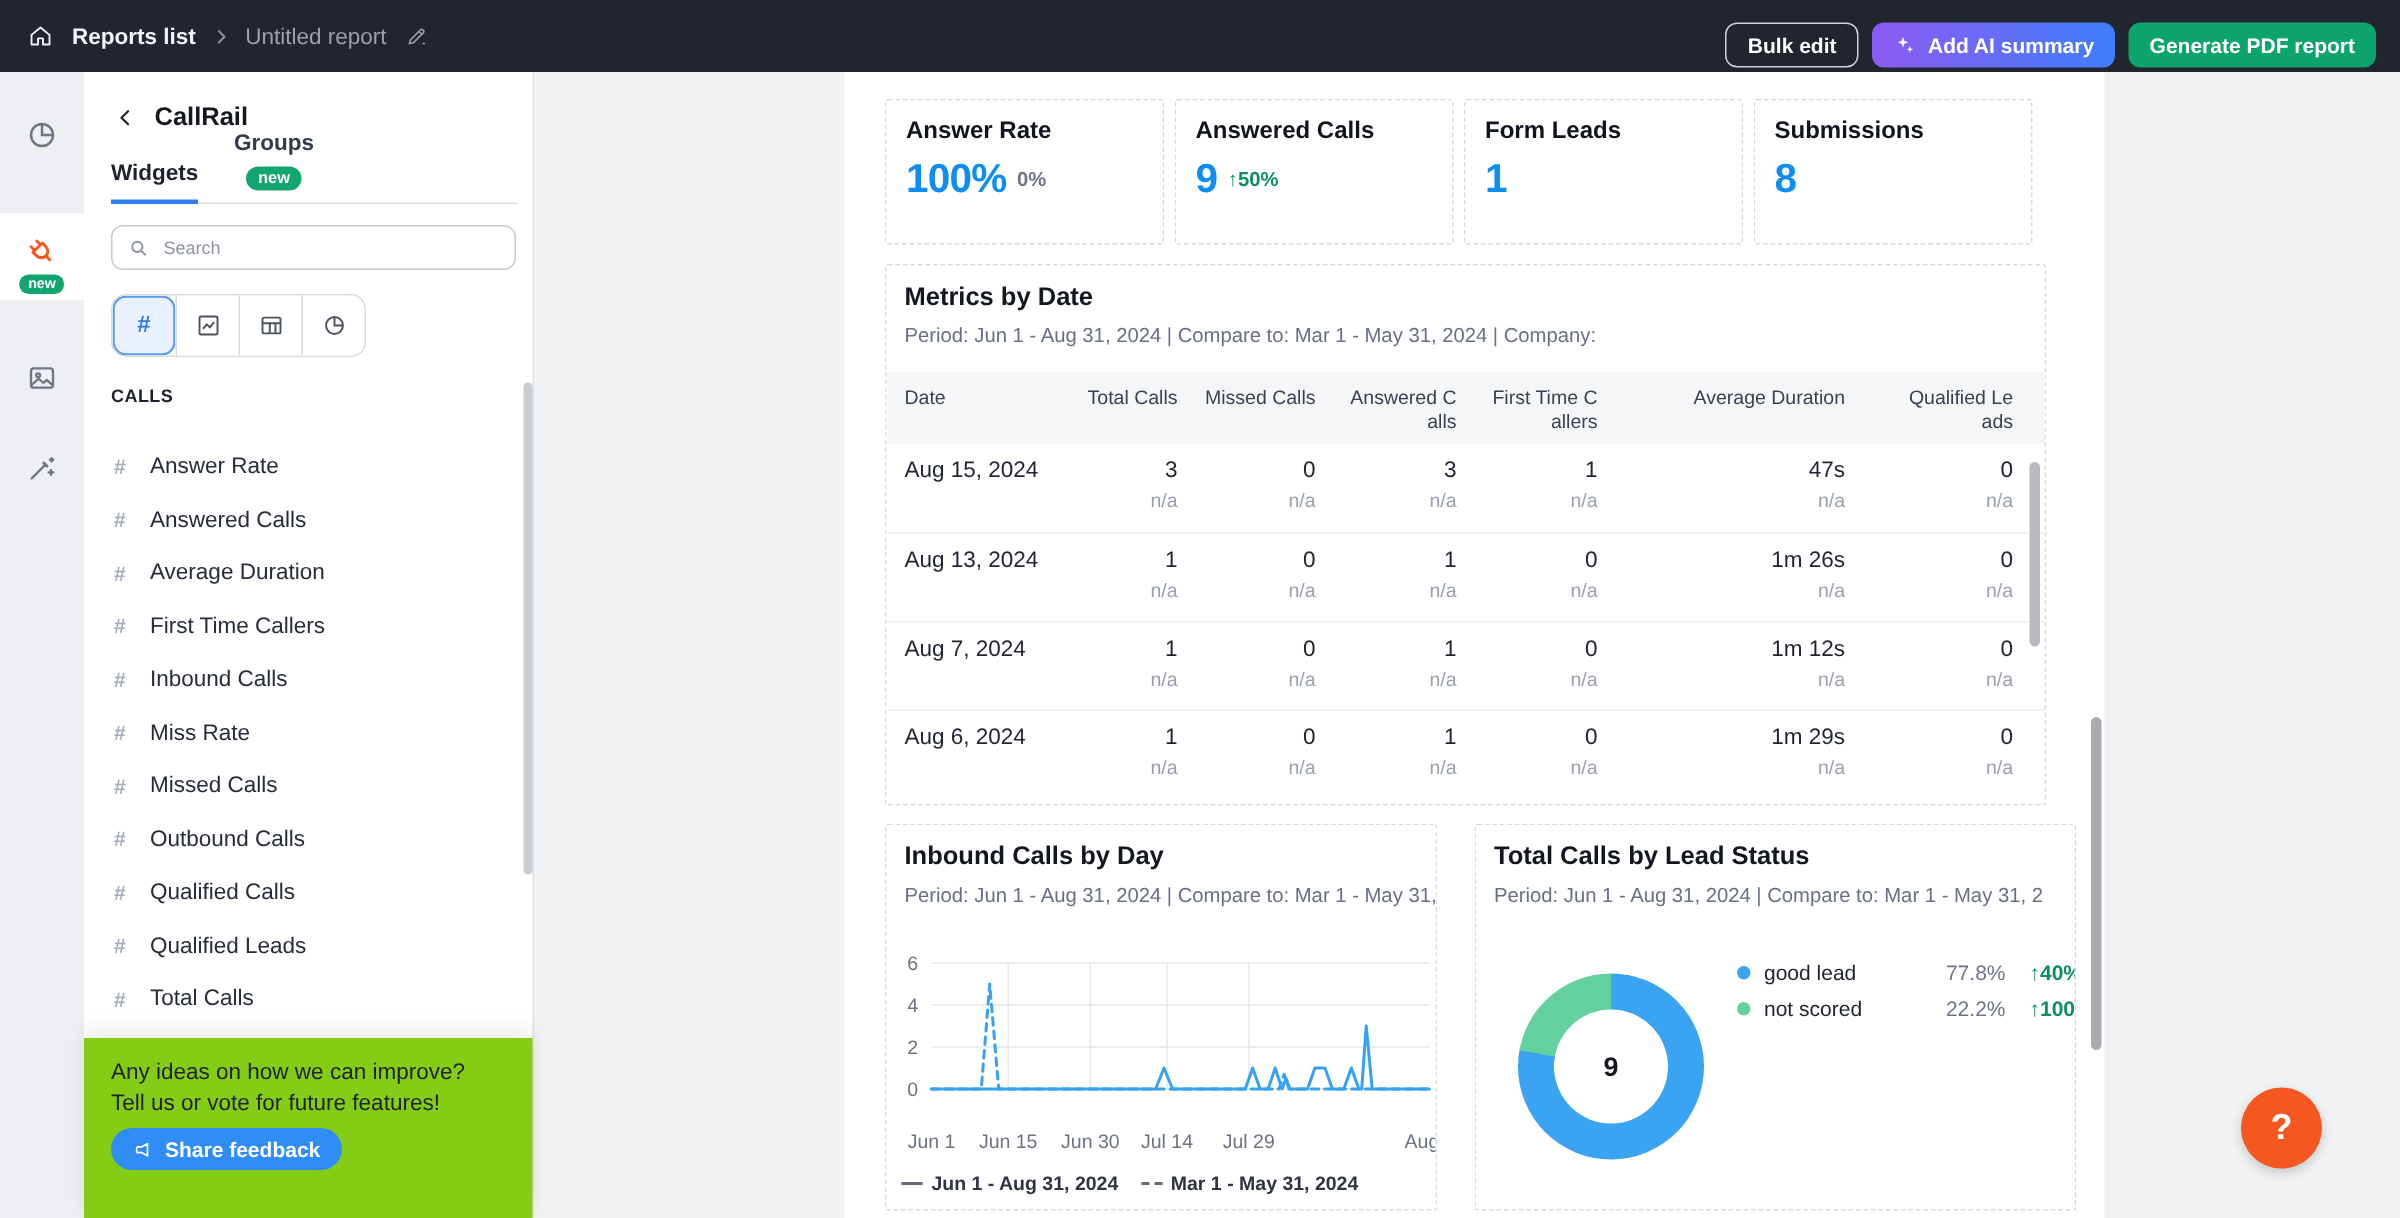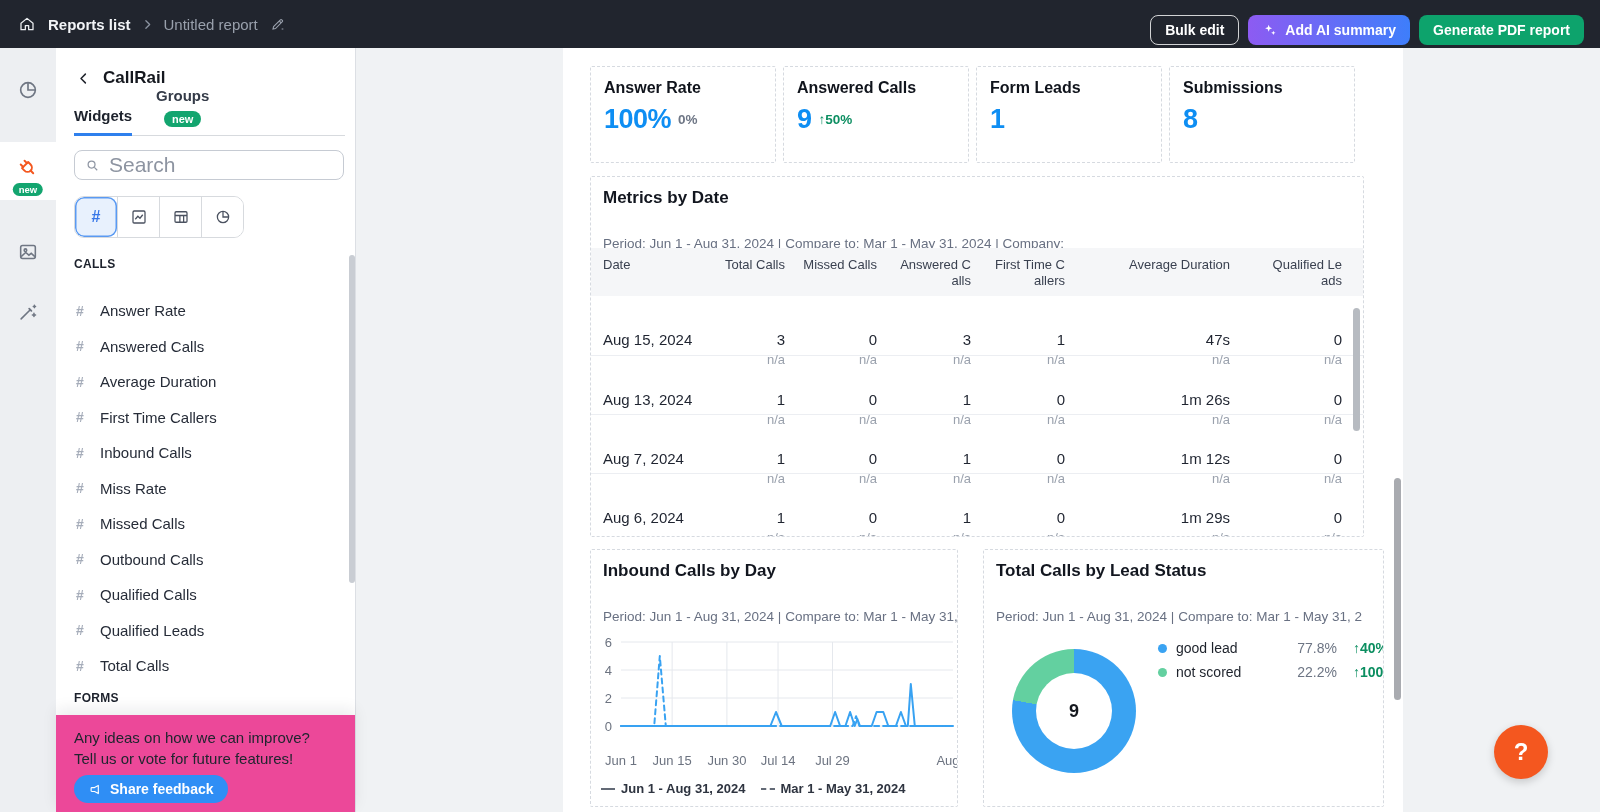--- a/index.html
+++ b/index.html
@@ -35,66 +35,66 @@
   .sb-header{position:absolute;left:18px;top:20px;display:flex;align-items:center;gap:10px;}
   .sb-title{font-size:17px;font-weight:700;color:#15181f;}
   .sb-tabs{position:absolute;left:0;top:57px;width:100%;height:31px;}
   .sb-tabs .rule{position:absolute;left:18px;right:10px;bottom:0;border-bottom:1px solid #d7dade;}
   .tab{position:absolute;bottom:0;font-size:15px;font-weight:700;cursor:pointer;padding-bottom:9px;}
   .tab-widgets{left:18px;color:#1d222c;border-bottom:3px solid #2f80ed;}
   .tab-groups{left:100px;color:#343b48;display:flex;align-items:center;gap:7px;flex-direction:column;}
   .pill-new{background:#13a56f;color:#fff;font-size:11px;font-weight:700;padding:2.5px 8px;border-radius:9px;line-height:1;}
   .sb-search{position:absolute;left:18px;top:102px;width:270px;height:30px;box-sizing:border-box;
     border:1px solid #c6cbd3;border-radius:8px;display:flex;align-items:center;gap:7px;padding:0 10px;background:#fff;}
-  .sb-search input{border:none;outline:none;flex:1;font-size:21px;color:#737373;font-family:"Liberation Sans",sans-serif;background:transparent;}
+  .sb-search input{border:none;outline:none;flex:1;font-size:12px;color:#737373;font-family:"Liberation Sans",sans-serif;background:transparent;}
   .sb-search input::placeholder{color:#8d94a1;}
   .seg{position:absolute;left:18px;top:148px;display:flex;border:1px solid #d7dade;border-radius:10px;overflow:hidden;}
   .seg-btn{width:42px;height:40px;display:flex;align-items:center;justify-content:center;background:#fff;
     border:none;border-left:1px solid #d7dade;cursor:pointer;}
   .seg-btn:first-child{border-left:none;}
   .seg-btn.active{background:#e8f1fd;box-shadow:inset 0 0 0 1.5px #5a9af2;border-radius:9px;}
   .seg-hash{font-size:16px;font-weight:700;color:#3576e8;}
   .sb-section{position:absolute;left:18px;font-size:12px;font-weight:700;letter-spacing:.3px;color:#1c212c;}
   .sb-list{position:absolute;left:0;top:245px;width:100%;}
   .w-item{display:flex;align-items:center;gap:12px;height:35.5px;padding-left:20px;cursor:pointer;}
   .w-hash{color:#a6adba;font-weight:700;font-size:14px;width:12px;}
   .w-label{font-size:15px;color:#262c38;}
   .sb-scrollbar{position:absolute;left:293px;top:207px;width:6px;height:328px;background:#c9cdd3;border-radius:3px;}
-  .feedback{position:absolute;left:0;bottom:0;width:100%;height:97px;background:#ec4899;
+  .feedback{position:absolute;left:0;bottom:0;width:100%;height:120px;background:#84cc16;
     box-shadow:0 -6px 14px rgba(15,23,42,.08);z-index:5;}
   .fb-text{position:absolute;left:18px;top:12px;font-size:15px;color:#20252f;line-height:21px;}
   .fb-btn{position:absolute;left:18px;top:60px;height:28px;border:none;border-radius:14px;background:#2f8ef5;
     color:#fff;font-size:14px;font-weight:700;display:flex;align-items:center;gap:7px;padding:0 14px;cursor:pointer;
     font-family:"Liberation Sans",sans-serif;}
   
   .main{position:absolute;left:356px;top:48px;width:1244px;height:764px;background:#f0f2f4;}
   .canvas{position:absolute;left:207px;top:0;width:840px;height:764px;background:#fff;}
   .widget{position:absolute;background:#fff;border:1px dashed #d6dae0;border-radius:2px;box-sizing:border-box;overflow:hidden;}
   
   .cards-row{position:absolute;left:27px;top:18px;display:flex;gap:7px;}
   .m-card{width:186px;height:97px;border:1px dashed #d6dae0;border-radius:2px;box-sizing:border-box;
     padding:12px 0 0 13px;background:#fff;cursor:pointer;}
   .m-title{font-size:16px;font-weight:700;color:#10141c;}
   .m-valrow{margin-top:7px;display:flex;align-items:center;gap:7px;}
   .m-value{font-size:27px;font-weight:700;color:#0e8ef3;letter-spacing:-.5px;}
   .m-delta{font-size:13.5px;font-weight:700;}
   
   .tbl{left:27px;top:128px;width:774px;height:361px;--cols:114px 76px 92px 94px 94px 165px 112px;}
   .wg-title{position:absolute;left:12px;top:11px;font-size:17px;font-weight:700;color:#12161f;white-space:nowrap;}
-  .wg-period{position:absolute;left:12px;top:39px;font-size:13.5px;color:#687082;white-space:nowrap;margin-top:20px;}
+  .wg-period{position:absolute;left:12px;top:39px;font-size:13.5px;color:#687082;white-space:nowrap;}
   .metrics-head{position:absolute;left:0;top:71px;width:100%;height:48px;background:#f5f6f8;
     display:grid;grid-template-columns:var(--cols);box-sizing:border-box;padding:0 0 0 12px;}
   .th{font-size:13px;color:#3a4150;text-align:right;padding:9px 8px 0 0;line-height:16px;white-space:pre-line;}
   .th.first{text-align:left;}
   .metrics-body{position:absolute;left:0;top:119px;width:100%;}
   .tr{display:grid;grid-template-columns:var(--cols);height:59px;box-sizing:border-box;padding-left:12px;cursor:pointer;}
   .tr + .tr{border-top:1px solid #eceef2;}
   .td{text-align:right;padding:9px 8px 0 0;box-sizing:border-box;}
   .td.first{text-align:left;}
-  .cell-val{font-size:15px;color:#1f2430;font-weight:500;margin-top:26px;}
+  .cell-val{font-size:15px;color:#1f2430;font-weight:500;}
   .cell-na{font-size:13px;color:#9aa1ad;margin-top:4px;}
   .tbl-scrollbar{position:absolute;right:3px;top:131px;width:7px;height:123px;background:#b7bbc1;border-radius:4px;}
   
   .line-wg{left:27px;top:501px;width:368px;height:258px;}
   .donut-wg{left:420px;top:501px;width:401px;height:258px;}
   .chart-svg{position:absolute;left:0;top:0;pointer-events:none;}
   .grid{stroke:#e5e8ed;stroke-width:1;}
   .series{fill:none;stroke:#38a2f2;stroke-width:2;stroke-linejoin:round;stroke-linecap:round;}
   .series.dashed{stroke-dasharray:5 4;}
   .ytick{fill:#6c7380;font-size:13px;text-anchor:end;font-family:"Liberation Sans",sans-serif;}

